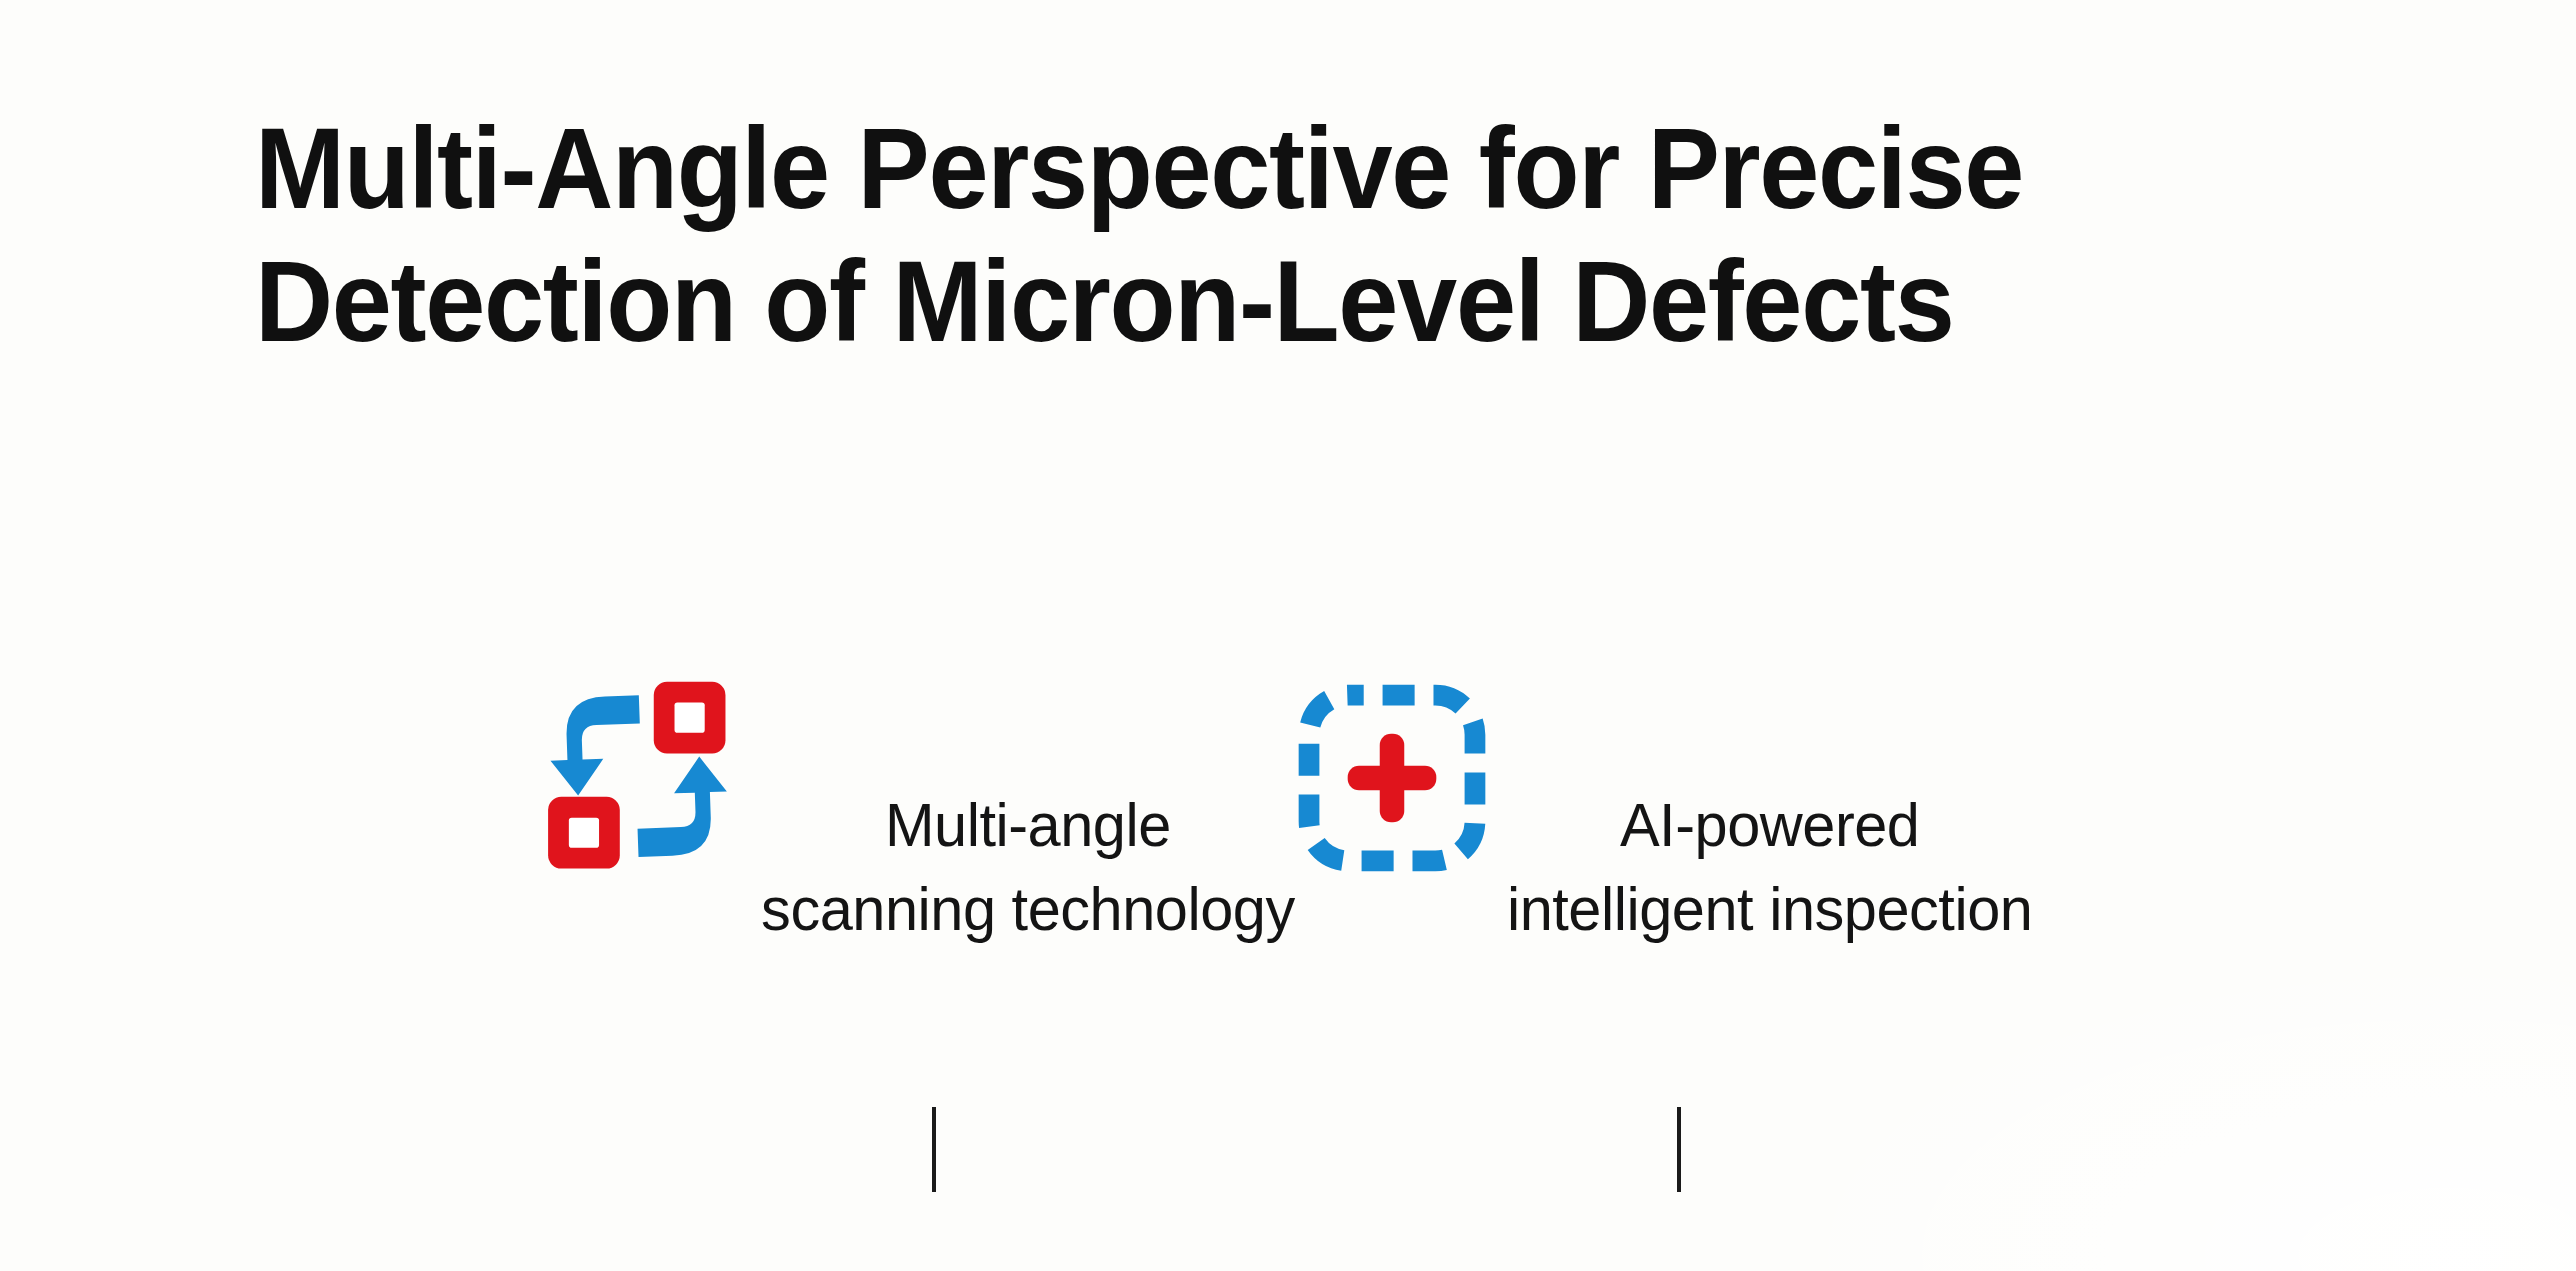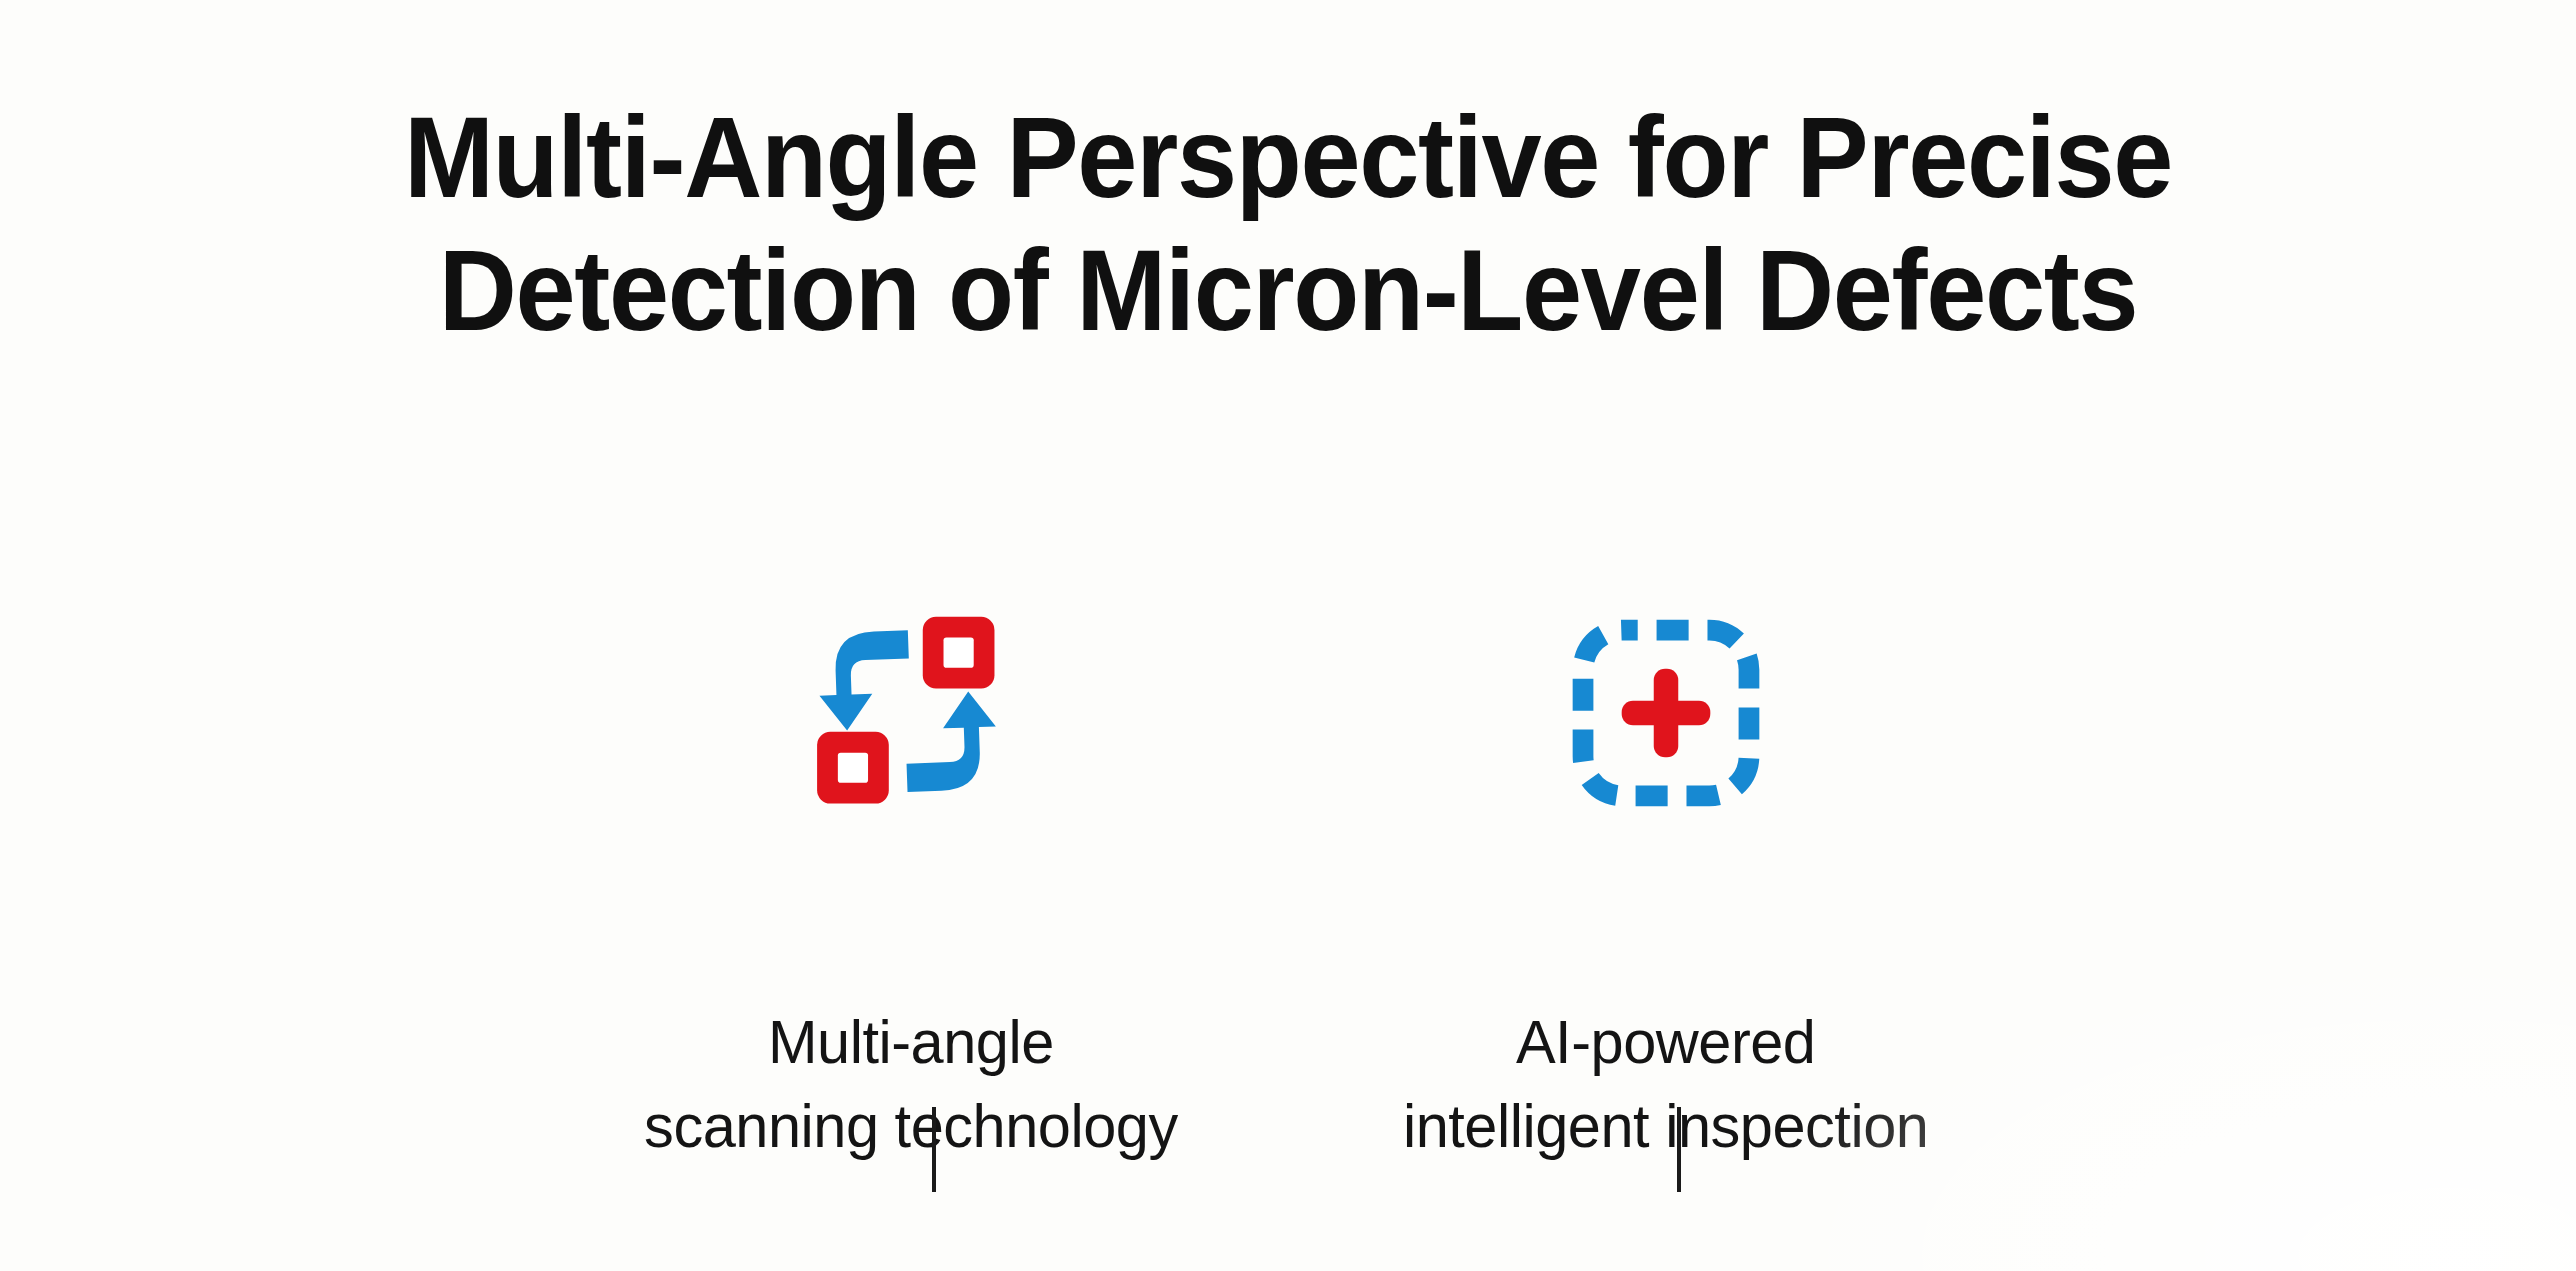--- a/index.html
+++ b/index.html
@@ -33,22 +33,22 @@
     height: 340px;
     background: radial-gradient(ellipse at 85% 95%, rgba(255,255,255,0.95) 0%, rgba(253,253,251,0) 70%);
     pointer-events: none;
   }
 
   
   .title-block {
     position: absolute;
     left: 0;
     right: 0;
-    top: 91px;
-    text-align: center;
+    top: 102px;
+    text-align: left;
     padding: 0 189px;
   }
   .title-line {
     display: block;
     font-family: "Liberation Sans Narrow", "Liberation Sans", sans-serif;
     font-weight: 700;
     font-size: 115px;
     line-height: 1.16;
     letter-spacing: -1.4px;
     color: #101010;
@@ -63,21 +63,20 @@
     left: 0;
     right: 0;
     top: 604px;
     display: flex;
     align-items: flex-start;
     justify-content: center;
   }
   .feature {
     width: 755px;
     display: flex;
-    flex-direction: column;
     align-items: center;
   }
   .icon-wrap {
     width: 217px;
     height: 217px;
     display: flex;
     align-items: center;
     justify-content: center;
   }
   .icon-wrap svg {

